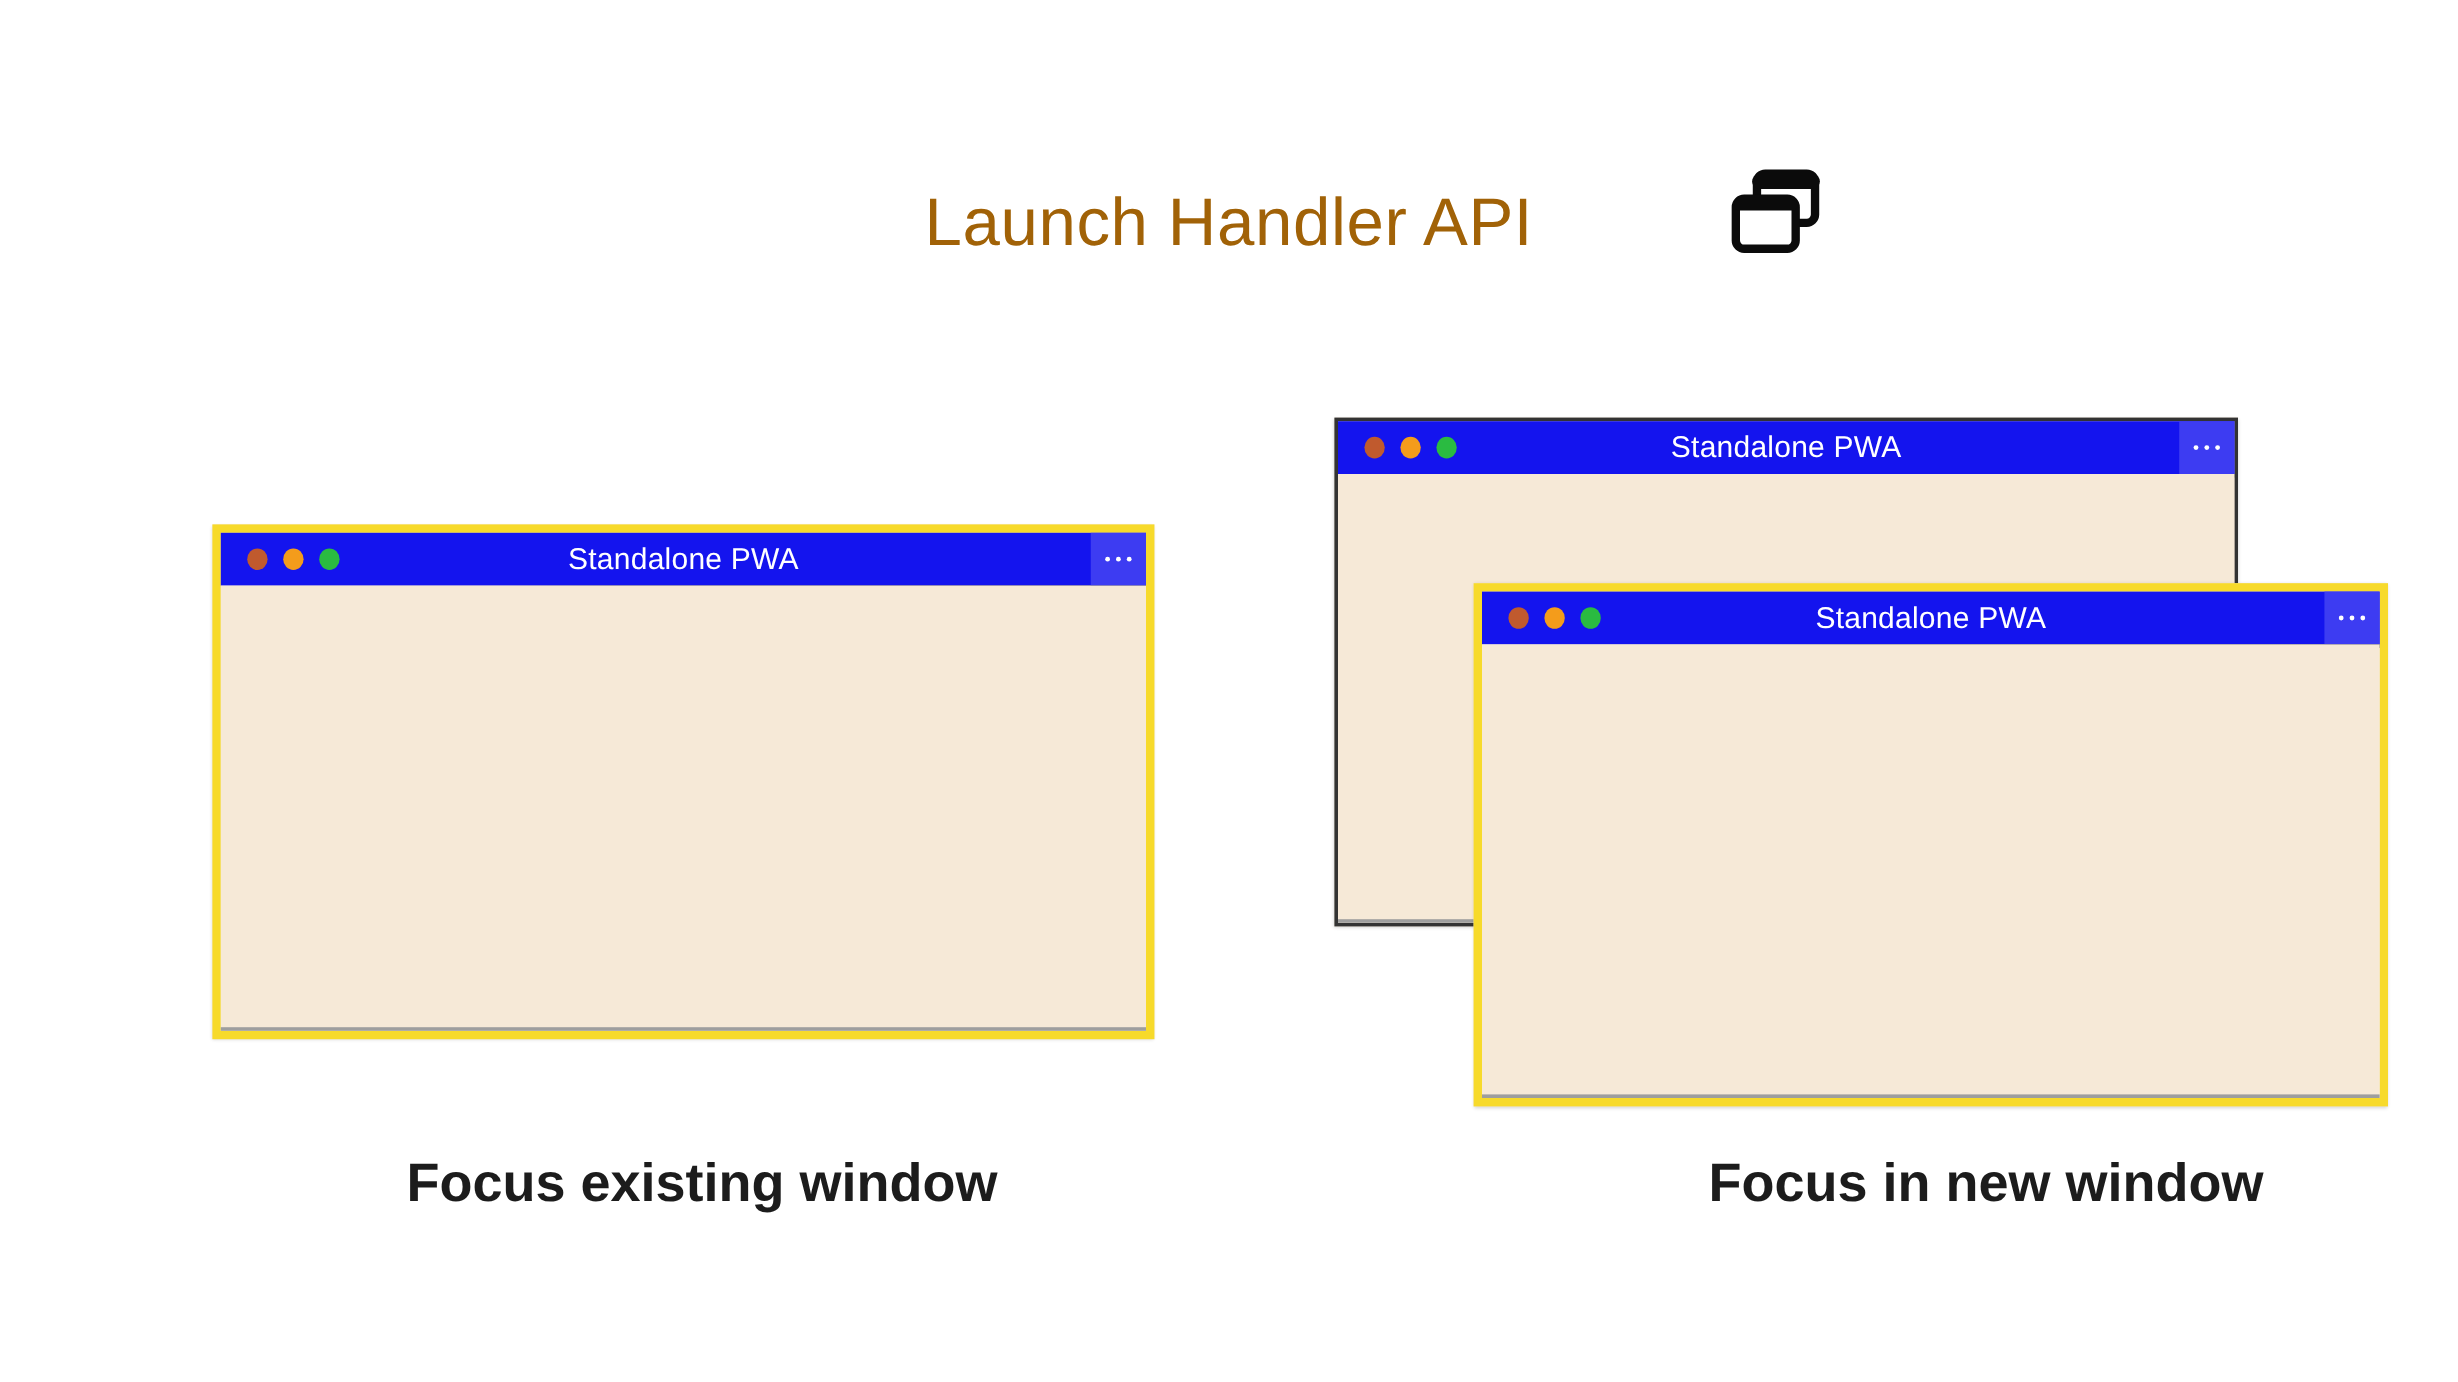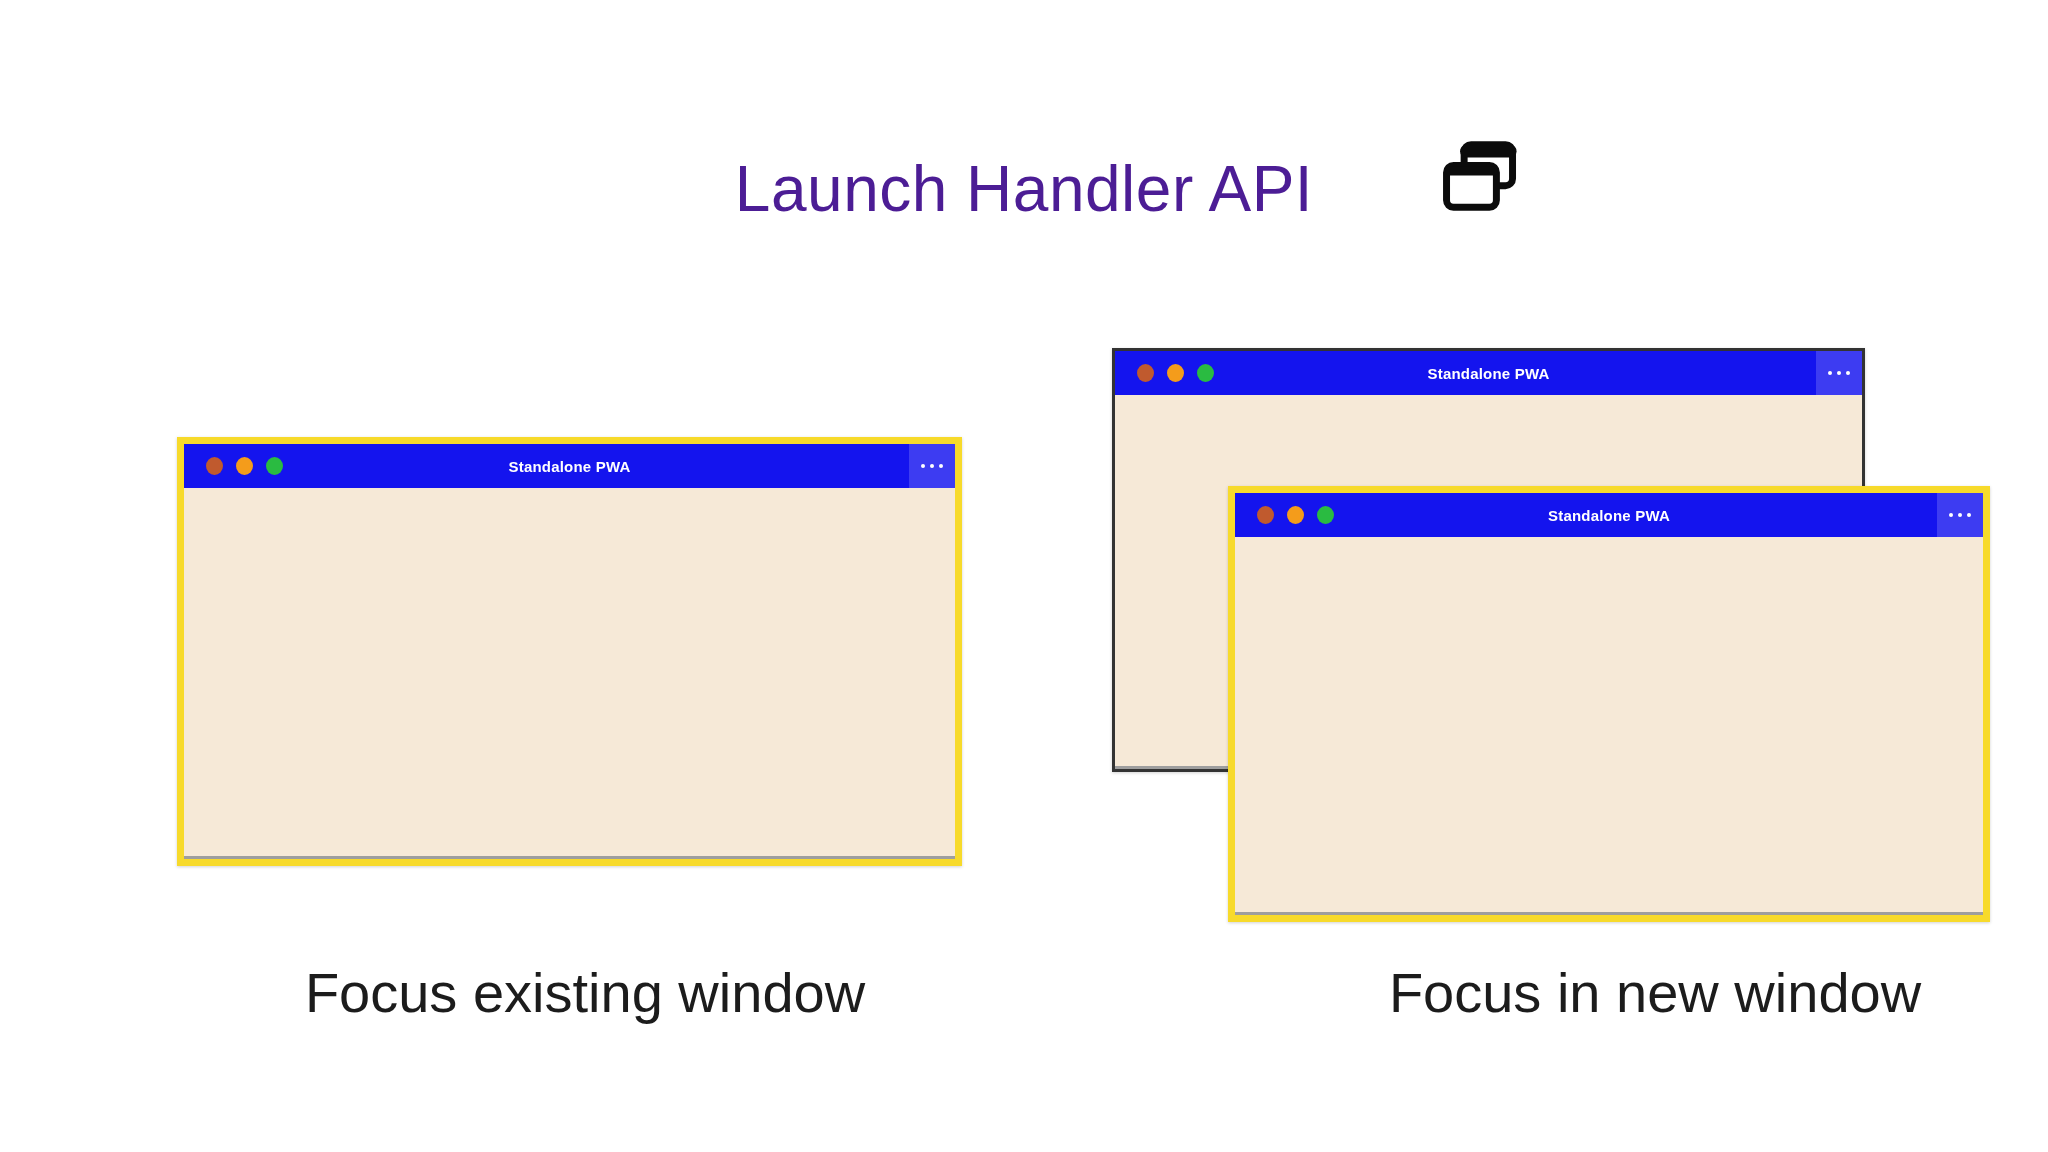--- a/index.html
+++ b/index.html
@@ -16,23 +16,23 @@
     overflow: hidden;
   }
 
   
   .header-title {
     position: absolute;
     left: 0;
     right: 0;
     top: 152px;
     text-align: center;
-    font-size: 64px;
+    font-size: 56px;
     font-weight: 400;
-    color: #4c1d95;
+    color: #a16207;
     letter-spacing: 0.5px;
   }
   .header-icon {
     position: absolute;
     left: 1437px;
     top: 134px;
     width: 88px;
     height: 88px;
   }
 
@@ -84,22 +84,22 @@
     height: 18px;
     border-radius: 50%;
   }
   .dot.red    { background: var(--dot-red, #c05a2e); }
   .dot.orange { background: var(--dot-orange, #f49c1b); }
   .dot.green  { background: var(--dot-green, #2abb41); }
   .win-title {
     flex: 1;
     text-align: center;
     color: #ffffff;
-    font-size: 15px;
-    font-weight: 700;
+    font-size: 25px;
+    font-weight: 400;
     letter-spacing: 0.2px;
   }
   .menu-btn {
     position: absolute;
     right: 0;
     top: 0;
     height: 100%;
     width: 46px;
     background: var(--titlebar-button-blue, #3d3cf2);
     display: flex;
@@ -127,22 +127,22 @@
   
   .win-focus  { left: 177px;  top: 437px; width: 785px; height: 429px; z-index: 1; }
   .win-back   { left: 1112px; top: 348px; width: 753px; height: 424px; z-index: 1; }
   .win-front  { left: 1228px; top: 486px; width: 762px; height: 436px; z-index: 2; }
 
   
   .caption {
     position: absolute;
     top: 960px;
     text-align: center;
-    font-size: 56px;
-    font-weight: 400;
+    font-size: 45px;
+    font-weight: 700;
     color: var(--label-text, #1c1c1c);
   }
   .caption-left  { left: 200px;  width: 770px; }
   .caption-right { left: 1270px; width: 770px; }
 </style>
 </head>
 <body>
 
 <div class="canvas">
 

